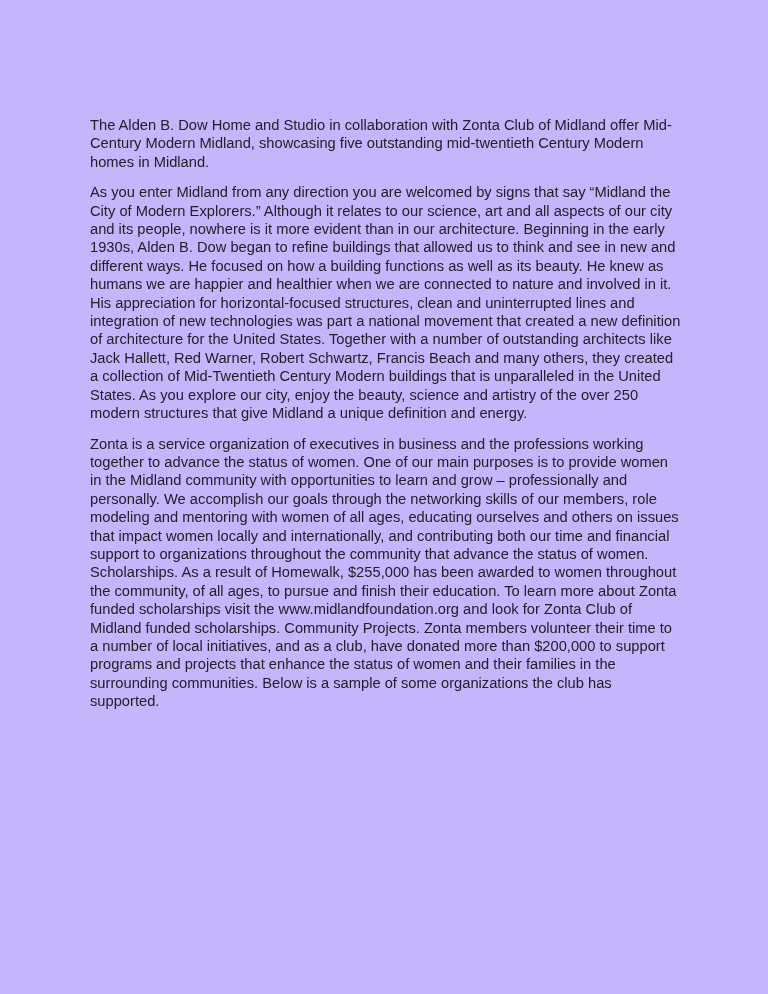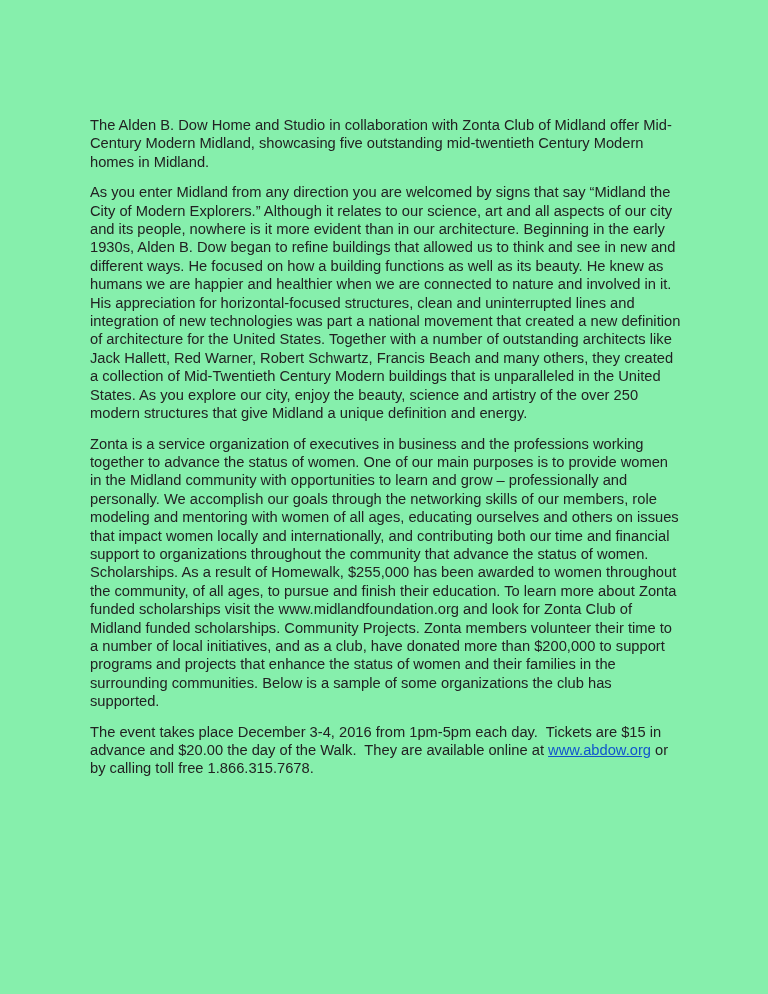--- a/index.html
+++ b/index.html
@@ -4,21 +4,21 @@
 <style>
   html, body {
     margin: 0;
     padding: 0;
     background: #ffffff;
   }
   .page {
     position: relative;
     width: 768px;
     height: 994px;
-    background: #86efac;
+    background: #c4b5fd;
     box-sizing: border-box;
     padding: 116px 85px 0 90px;
     overflow: hidden;
   }
   .body-text {
     margin: 0 0 12px 0;
     font-family: "Liberation Sans", sans-serif;
     font-size: 14.7px;
     line-height: 18.4px;
     color: #222222;
@@ -47,16 +47,15 @@
 <body>
 
 <div class="page">
 
   <p class="body-text">The Alden B. Dow Home and Studio in collaboration with Zonta Club of Midland offer Mid-Century Modern Midland, showcasing five outstanding mid-twentieth Century Modern homes in Midland.</p>
 
   <p class="body-text">As you enter Midland from any direction you are welcomed by signs that say “Midland the City of Modern Explorers.” Although it relates to our science, art and all aspects of our city and its people, nowhere is it more evident than in our architecture. Beginning in the early 1930s, Alden B. Dow began to refine buildings that allowed us to think and see in new and different ways. He focused on how a building functions as well as its beauty. He knew as humans we are happier and healthier when we are connected to nature and involved in it. His appreciation for horizontal-focused structures, clean and uninterrupted lines and integration of new technologies was part a national movement that created a new definition of architecture for the United States. Together with a number of outstanding architects like Jack Hallett, Red Warner, Robert Schwartz, Francis Beach and many others, they created a collection of Mid-Twentieth Century Modern buildings that is unparalleled in the United States. As you explore our city, enjoy the beauty, science and artistry of the over 250 modern structures that give Midland a unique definition and energy.</p>
 
   <p class="body-text">Zonta is a service organization of executives in business and the professions working together to advance the status of women. One of our main purposes is to provide women in the Midland community with opportunities to learn and grow – professionally and personally. We accomplish our goals through the networking skills of our members, role modeling and mentoring with women of all ages, educating ourselves and others on issues that impact women locally and internationally, and contributing both our time and financial support to organizations throughout the community that advance the status of women. Scholarships. As a result of Homewalk, $255,000 has been awarded to women throughout the community, of all ages, to pursue and finish their education. To learn more about Zonta funded scholarships visit the www.midlandfoundation.org and look for Zonta Club of Midland funded scholarships. Community Projects. Zonta members volunteer their time to a number of local initiatives, and as a club, have donated more than $200,000 to support programs and projects that enhance the status of women and their families in the surrounding communities. Below is a sample of some organizations the club has supported.</p>
 
-  <p class="body-text"><span>The event takes place December 3-4, 2016 from 1pm-5pm each day.  Tickets are $15 in advance and $20.00 the day of the Walk.  They are available online at </span><a class="doc-link" href="#">www.abdow.org</a><span> or by calling toll free 1.866.315.7678.</span></p>
 
 
 </div>
 
 </body></html>

